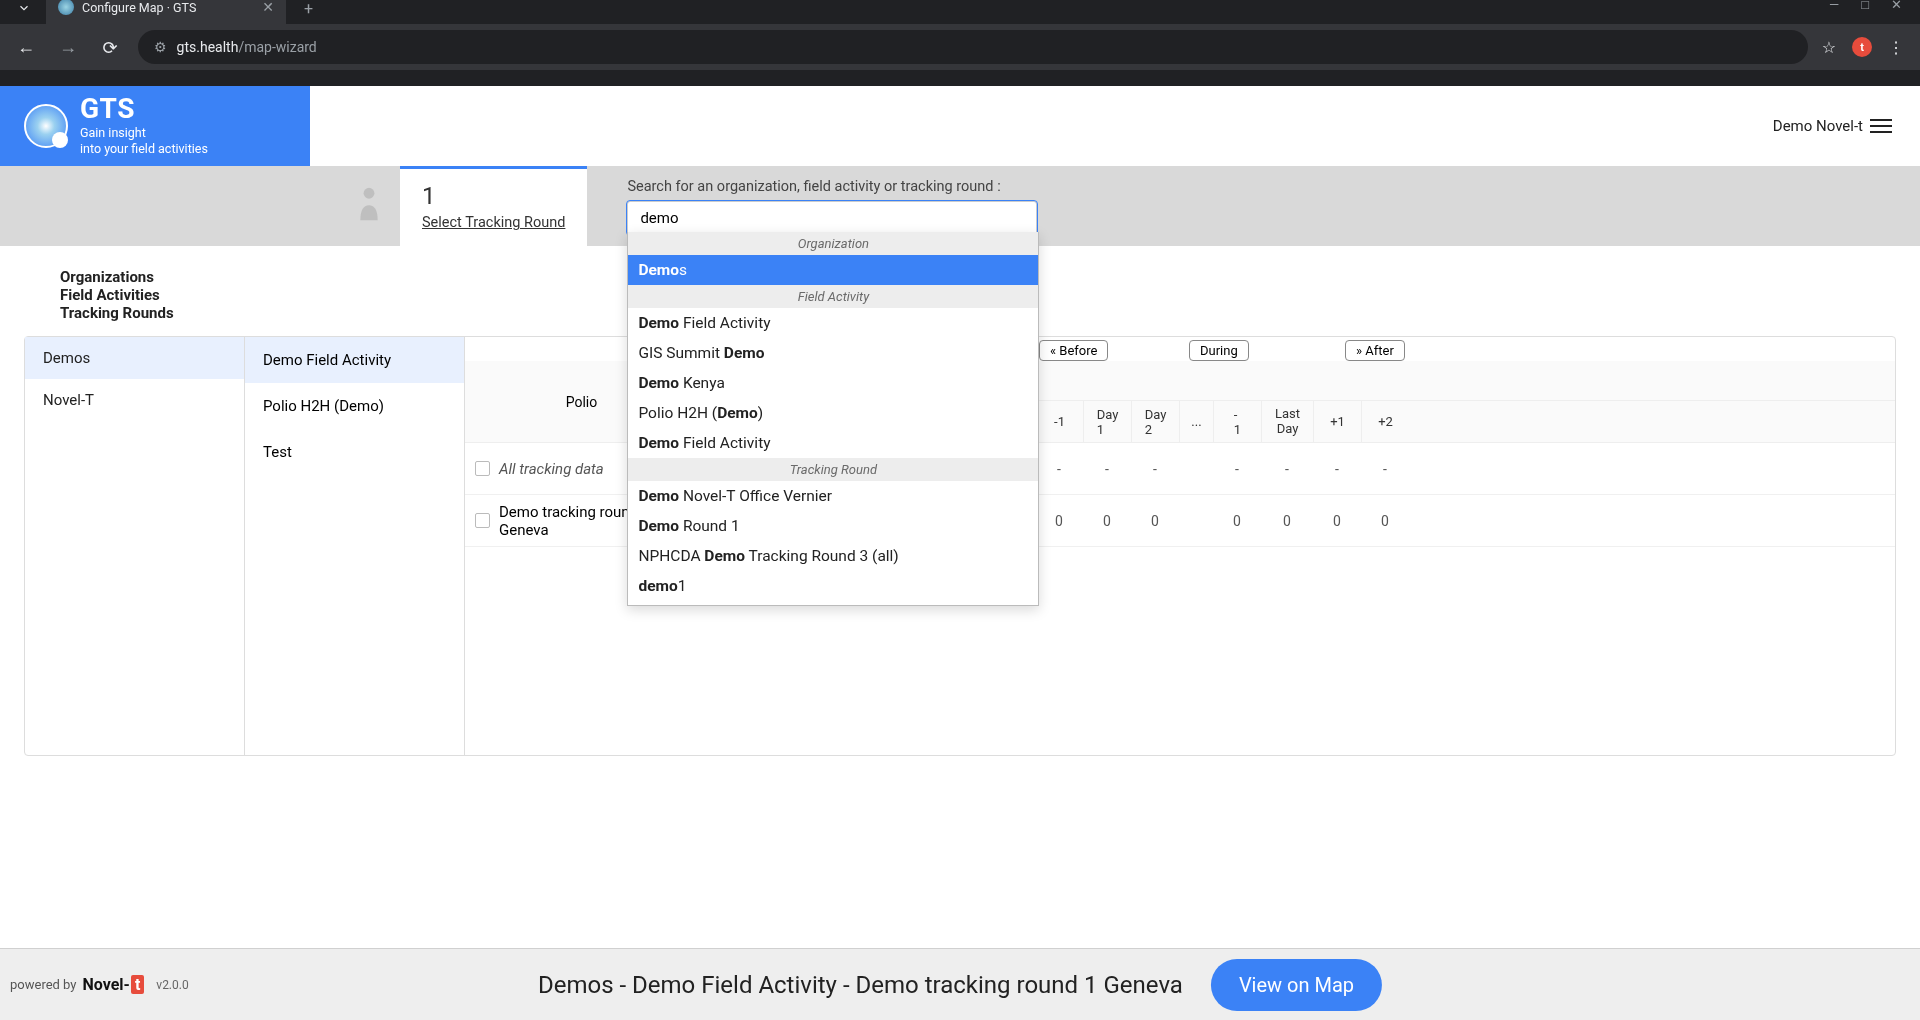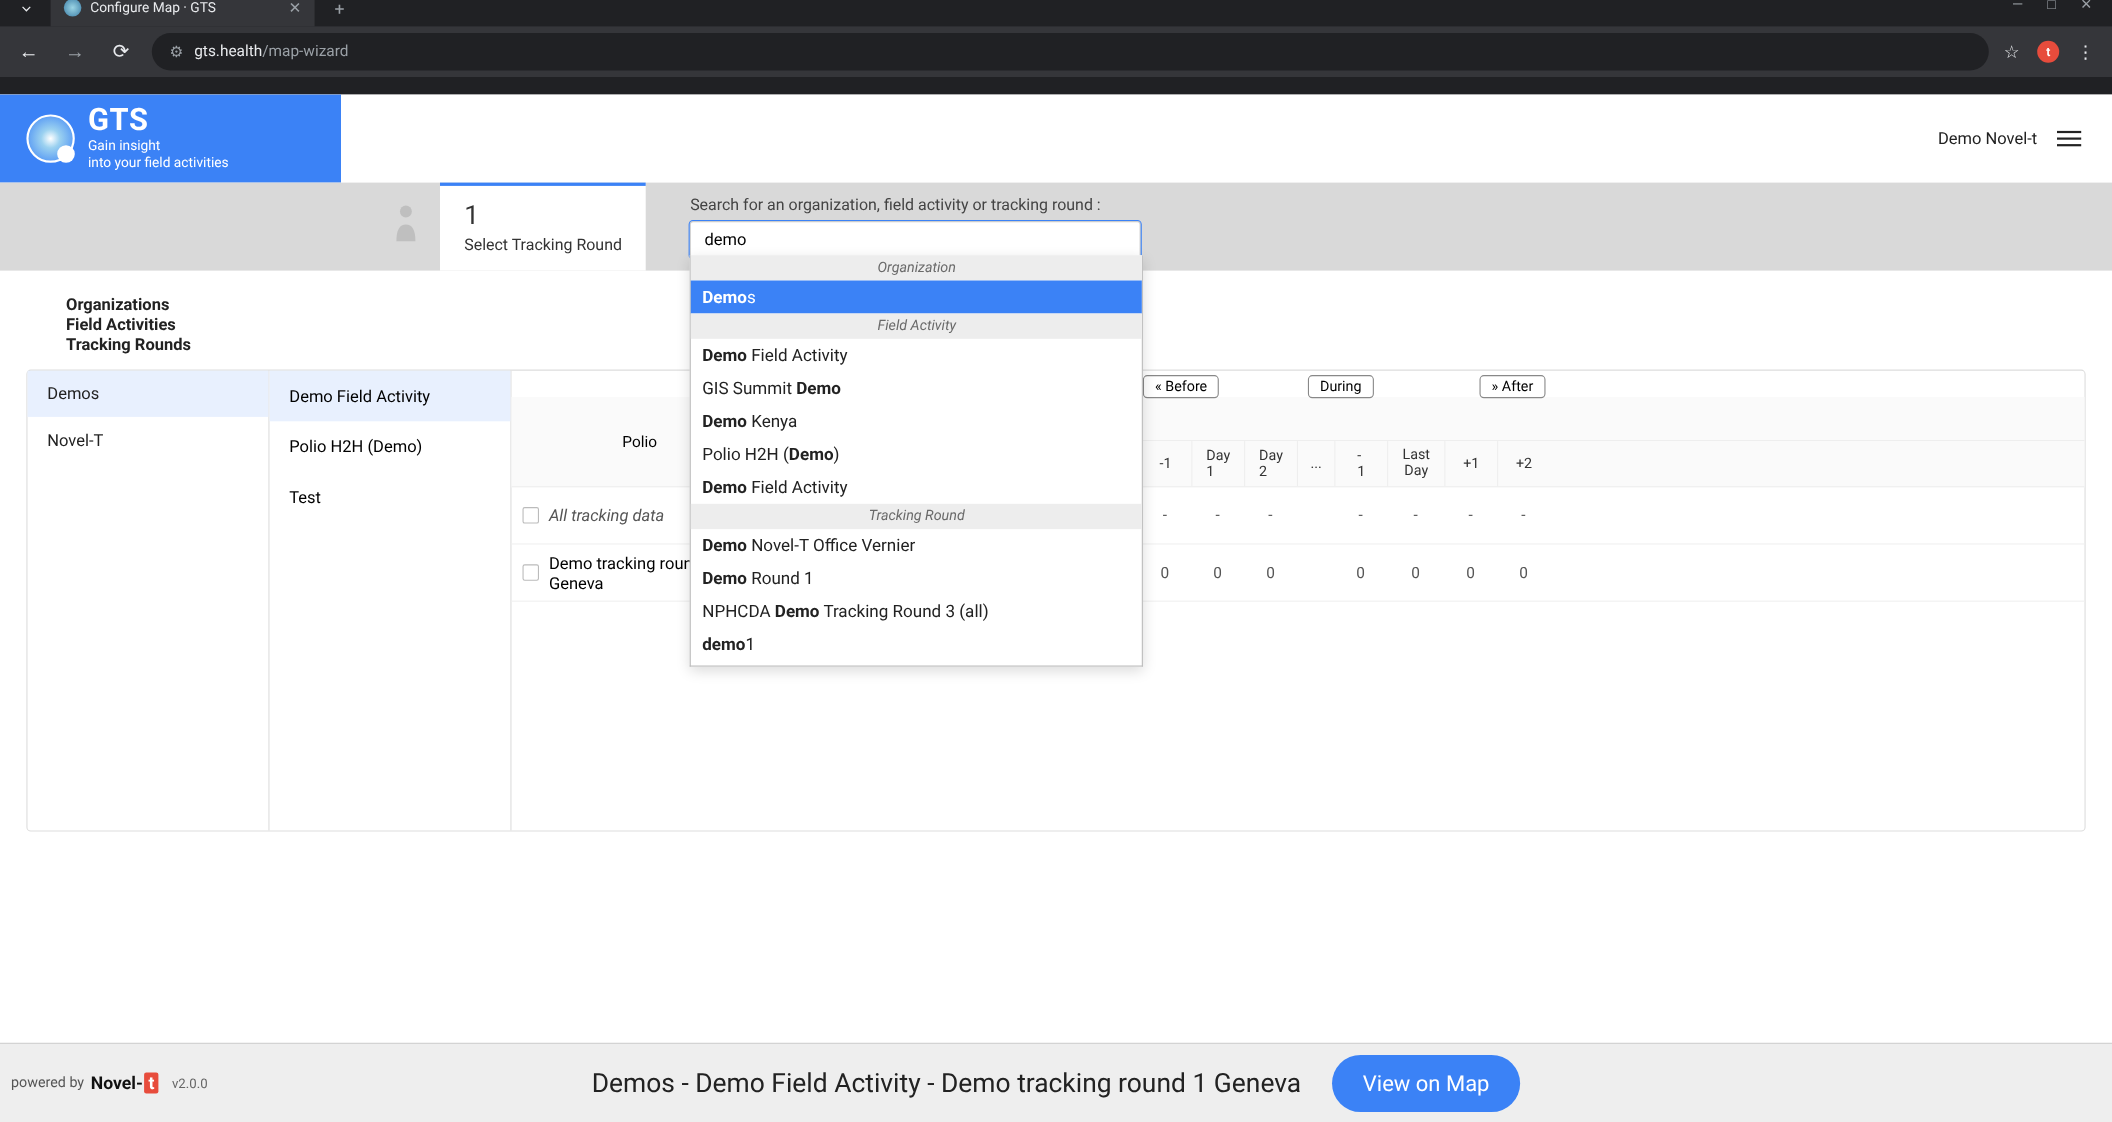--- a/index.html
+++ b/index.html
@@ -27,31 +27,31 @@
 .ext-icon { width:20px; height:20px; background:#e74c3c; border-radius:50%; display:flex; align-items:center; justify-content:center; color:#fff; font-size:11px; font-weight:bold; }
 
 
 .app-header { height: 80px; display:flex; align-items:center; background:#fff; }
 .logo-block { background:#3b82f6; height:80px; width:310px; display:flex; align-items:center; padding: 0 24px; color:#fff; gap:12px;}
 .logo-icon { width:44px; height:44px; border-radius:50%; background: radial-gradient(circle,#fff 0%, #9bd1f0 30%, #3b82f6 100%); position:relative; border:2px solid #fff;}
 .logo-icon::after{content:""; position:absolute; width:16px;height:16px;background:#fff; border-radius:50%;bottom:-2px;right:-2px;}
 .logo-text { display:flex; flex-direction:column; }
 .logo-name { font-size: 28px; font-weight: 700; letter-spacing:0.5px; line-height:1;}
 .logo-tagline { font-size: 12.5px; line-height:1.3; margin-top:2px; }
-.header-right { margin-left:auto; display:flex; align-items:center; gap:18px; padding-right:28px; color:#222; font-size:15px; }
+.header-right { margin-left:auto; display:flex; align-items:center; gap:7px; padding-right:28px; color:#222; font-size:15px; }
 .hamburger { display:flex; flex-direction:column; gap:4px; cursor:pointer;}
 .hamburger span{ width:22px; height:2px; background:#222;}
 
 
 .wizard-bar { height: 80px; background:#d9d9d9; display:flex; align-items:stretch; position:relative;}
 .wizard-spacer-left { width: 400px; display:flex; align-items:center; justify-content:flex-end; padding-right:18px;}
 .person-icon { color:#9a9a9a; font-size:30px; opacity:0.7;}
 .step-box { background:#fff; border-top:3px solid #3b82f6; padding: 10px 22px; display:flex; flex-direction:column; justify-content:center; min-width:172px;}
 .step-num { font-size: 24px; color:#333; line-height:1;}
-.step-label { font-size: 14.5px; color:#333; margin-top:6px;}
+.step-label { font-size: 14.5px; color:#333; margin-top:6px;text-decoration:underline;}
 .search-area { display:flex; flex-direction:column; justify-content:center; padding: 0 40px; position:relative;}
 .search-label{ font-size:14.5px; color:#444; margin-bottom:6px;}
 .search-input { width: 410px; height:34px; border:1px solid #ccc; border-radius:3px; padding:0 12px; font-size:15px; outline:1px solid #3b82f6; background:#fff;}
 
 
 .dropdown { position:absolute; top:66px; left:40px; width:412px; background:#fff; border:1px solid #bbb; border-top:none; z-index:100; box-shadow:0 4px 12px rgba(0,0,0,0.15); padding-bottom:4px;}
 .dd-header { background:#ededed; color:#6a6a6a; font-style:italic; font-size:13px; text-align:center; padding:4px 0;}
 .dd-item { padding: 6px 10px; font-size:15.5px; color:#222; cursor:pointer;}
 .dd-item.selected { background:#3b82f6; color:#fff;}
 .dd-item b { font-weight:700;}

